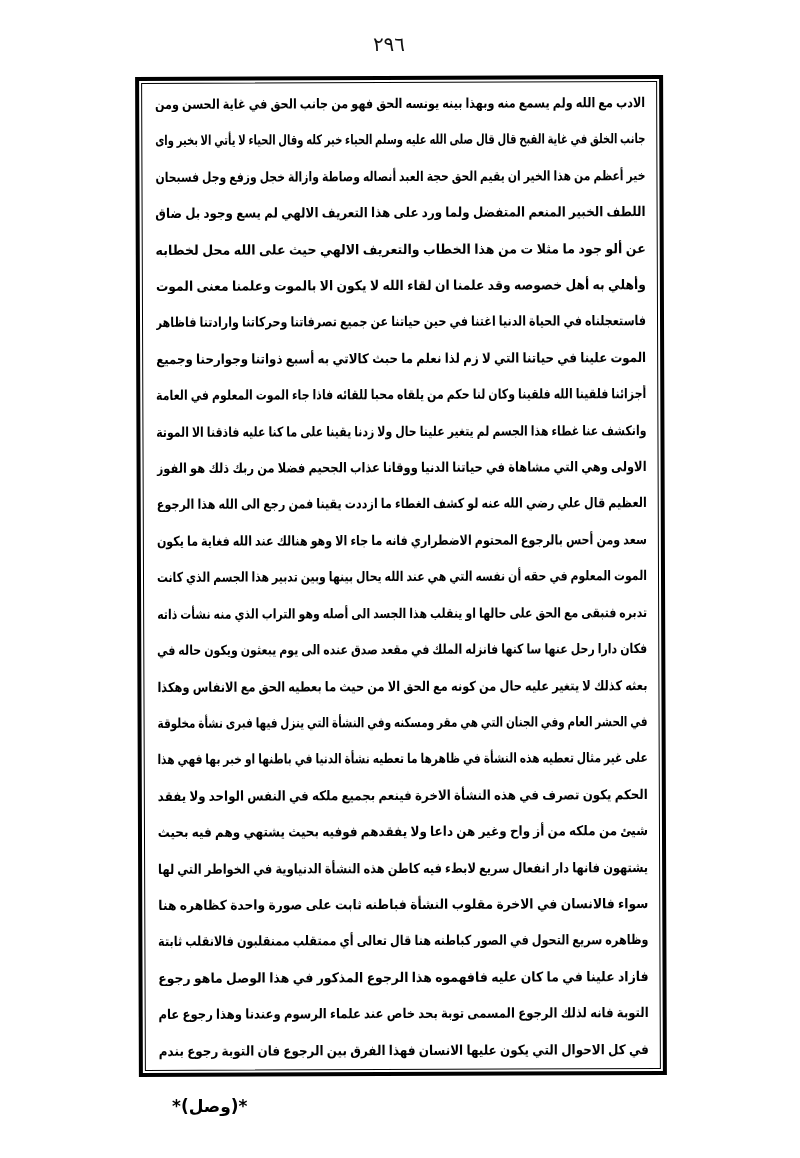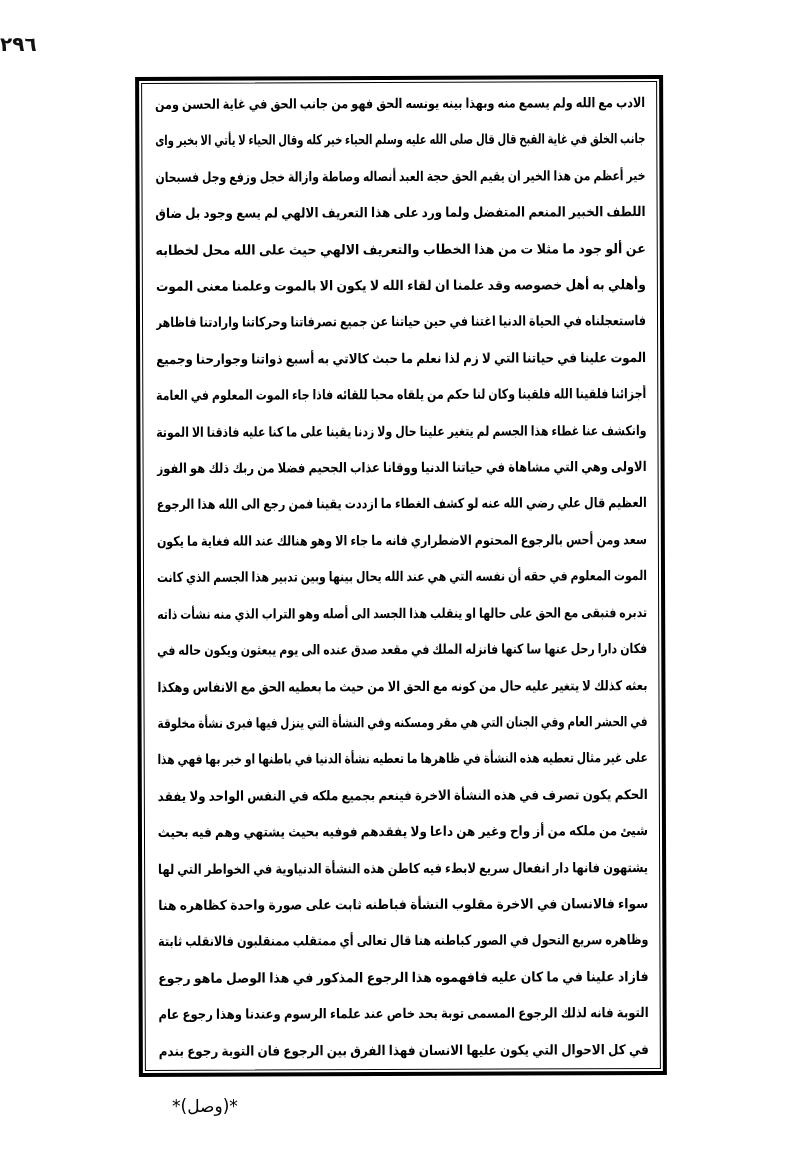--- a/index.html
+++ b/index.html
@@ -16,24 +16,24 @@
     font-family: "DejaVu Sans", sans-serif;
     color: #000000;
   }
 
   
   #page-number {
     position: absolute;
     top: 32px;
     left: 0;
     right: 0;
-    text-align: left;
+    text-align: center;
     font-family: "DejaVu Sans", sans-serif;
     font-size: 20px;
-    font-weight: 700;
+    font-weight: 400;
     letter-spacing: 1px;
     color: #111;
     direction: rtl;
     padding-right: 22px;
   }
 
   
   #text-frame {
     position: absolute;
     top: 76px;
@@ -84,21 +84,21 @@
     transform-origin: right center;
   }
 
   
   #catchword {
     position: absolute;
     top: 1096px;
     left: 172px;
     font-family: "DejaVu Sans", sans-serif;
     font-size: 17px;
-    font-weight: 400;
+    font-weight: 700;
     direction: rtl;
     color: #000;
   }
 
   
   .ink { filter: contrast(1.18); }
 </style>
 </head>
 <body>
 

